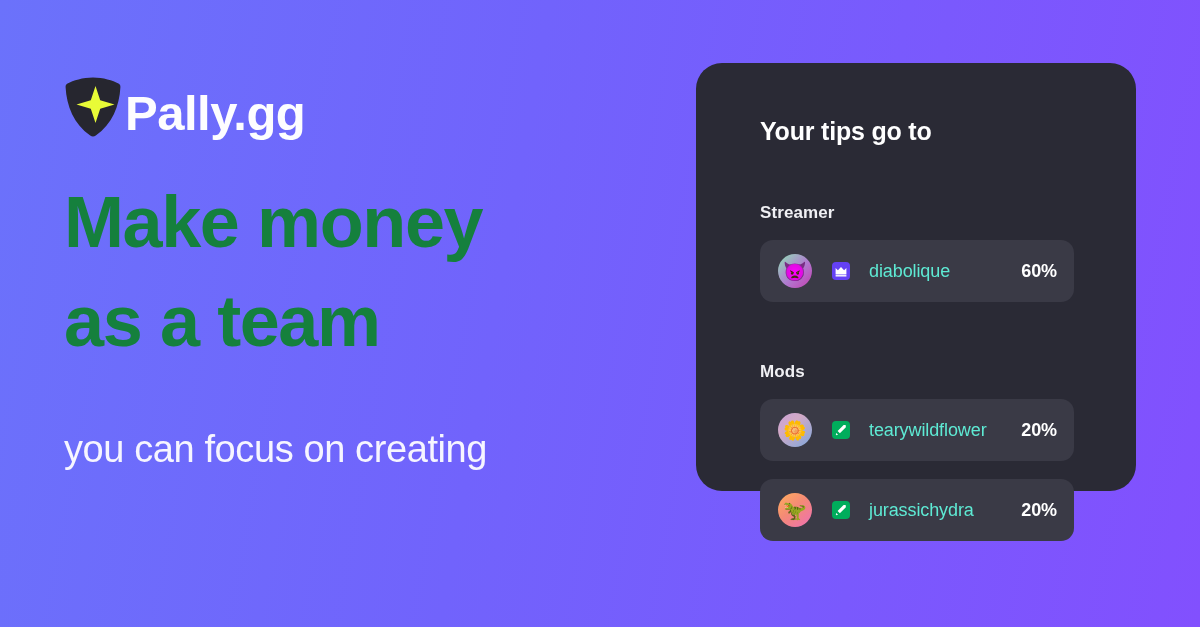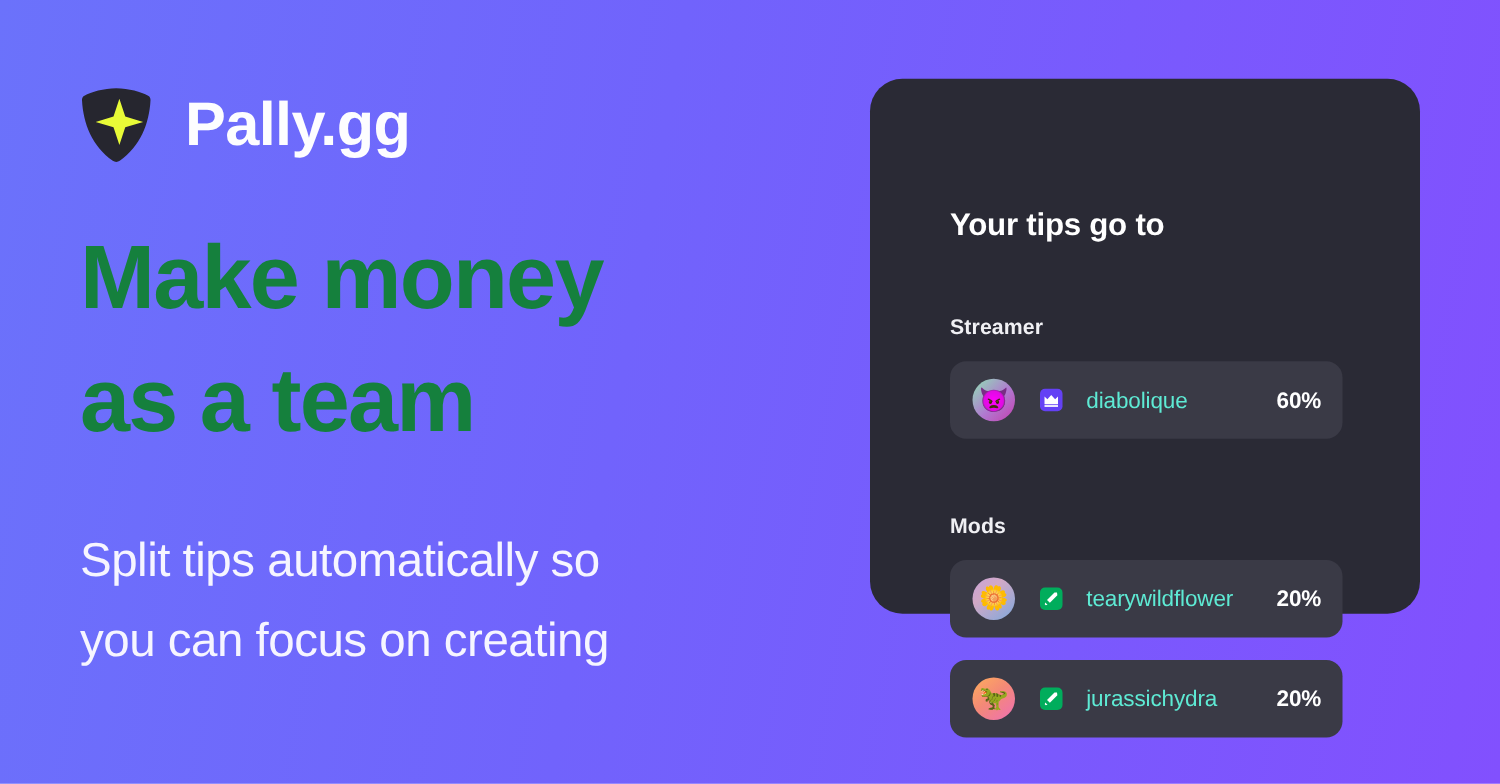--- a/index.html
+++ b/index.html
@@ -20,22 +20,22 @@
   
   .left-panel {
     position: absolute;
     left: 64px;
     top: 62px;
     width: 600px;
   }
 
   .brand {
     display: flex;
-    align-items: center;
-    gap: 26px;
+    align-items: flex-end;
+    gap: 3px;
     height: 76px;
   }
 
   .brand-logo {
     width: 58px;
     height: 62px;
     flex: 0 0 58px;
     position: relative;
     display: block;
   }
@@ -71,21 +71,21 @@
 
   
   .tips-card {
     position: absolute;
     left: 696px;
     top: 63px;
     width: 440px;
     height: 428px;
     background: #2a2a35;
     border-radius: 26px;
-    padding: 105px 62px 0 64px;
+    padding: 56px 62px 0 64px;
   }
 
   .card-title {
     font-size: 25px;
     font-weight: 700;
     color: #ffffff;
     letter-spacing: -0.2px;
     line-height: 1;
   }
 
@@ -173,21 +173,20 @@
     </span>
     <span class="brand-name">Pally.gg</span>
   </div>
 
   <h1 class="headline">
     <span class="line">Make money</span>
     <span class="line">as a team</span>
   </h1>
 
   <p class="subhead">
-    <span class="line">Split tips automatically so</span>
     <span class="line">you can focus on creating</span>
   </p>
 
 </div>
 
 <div class="tips-card">
 
   <div class="card-title">Your tips go to</div>
 
   <div class="group-label streamer">Streamer</div>

